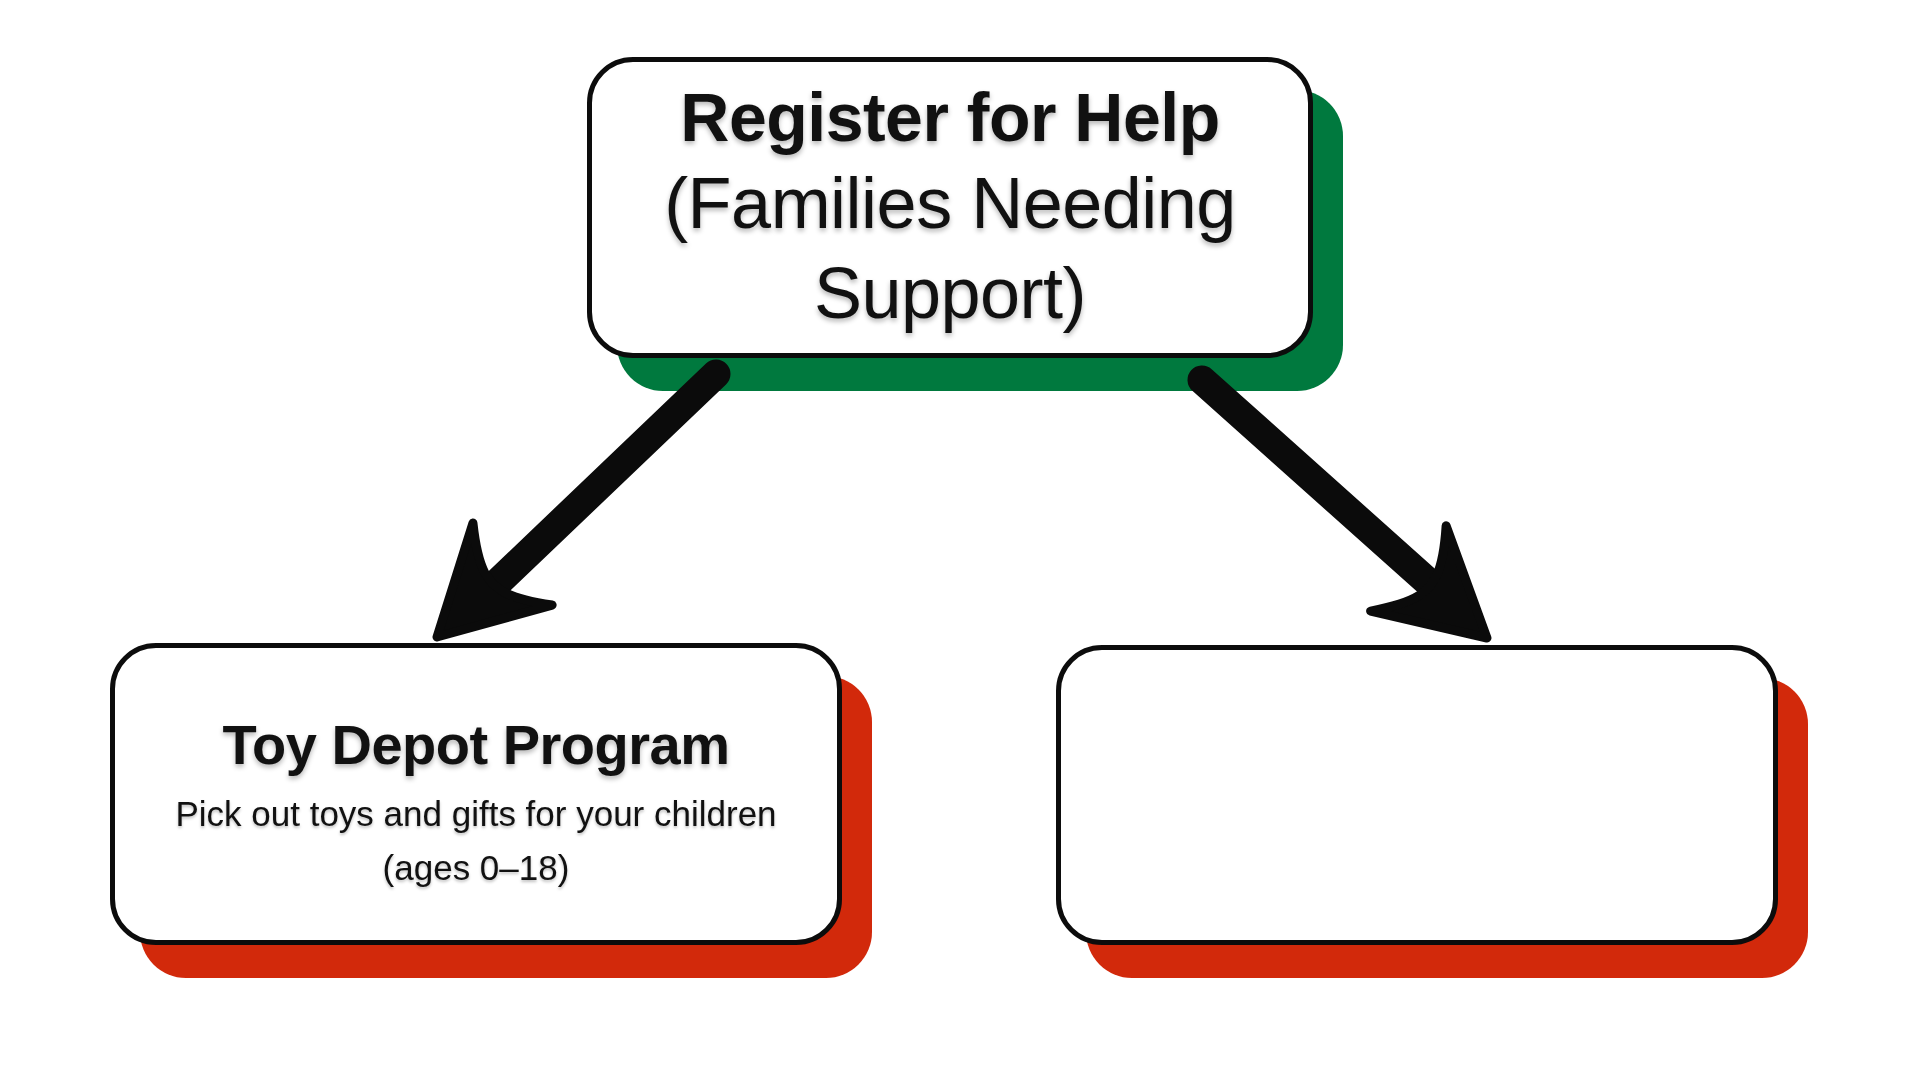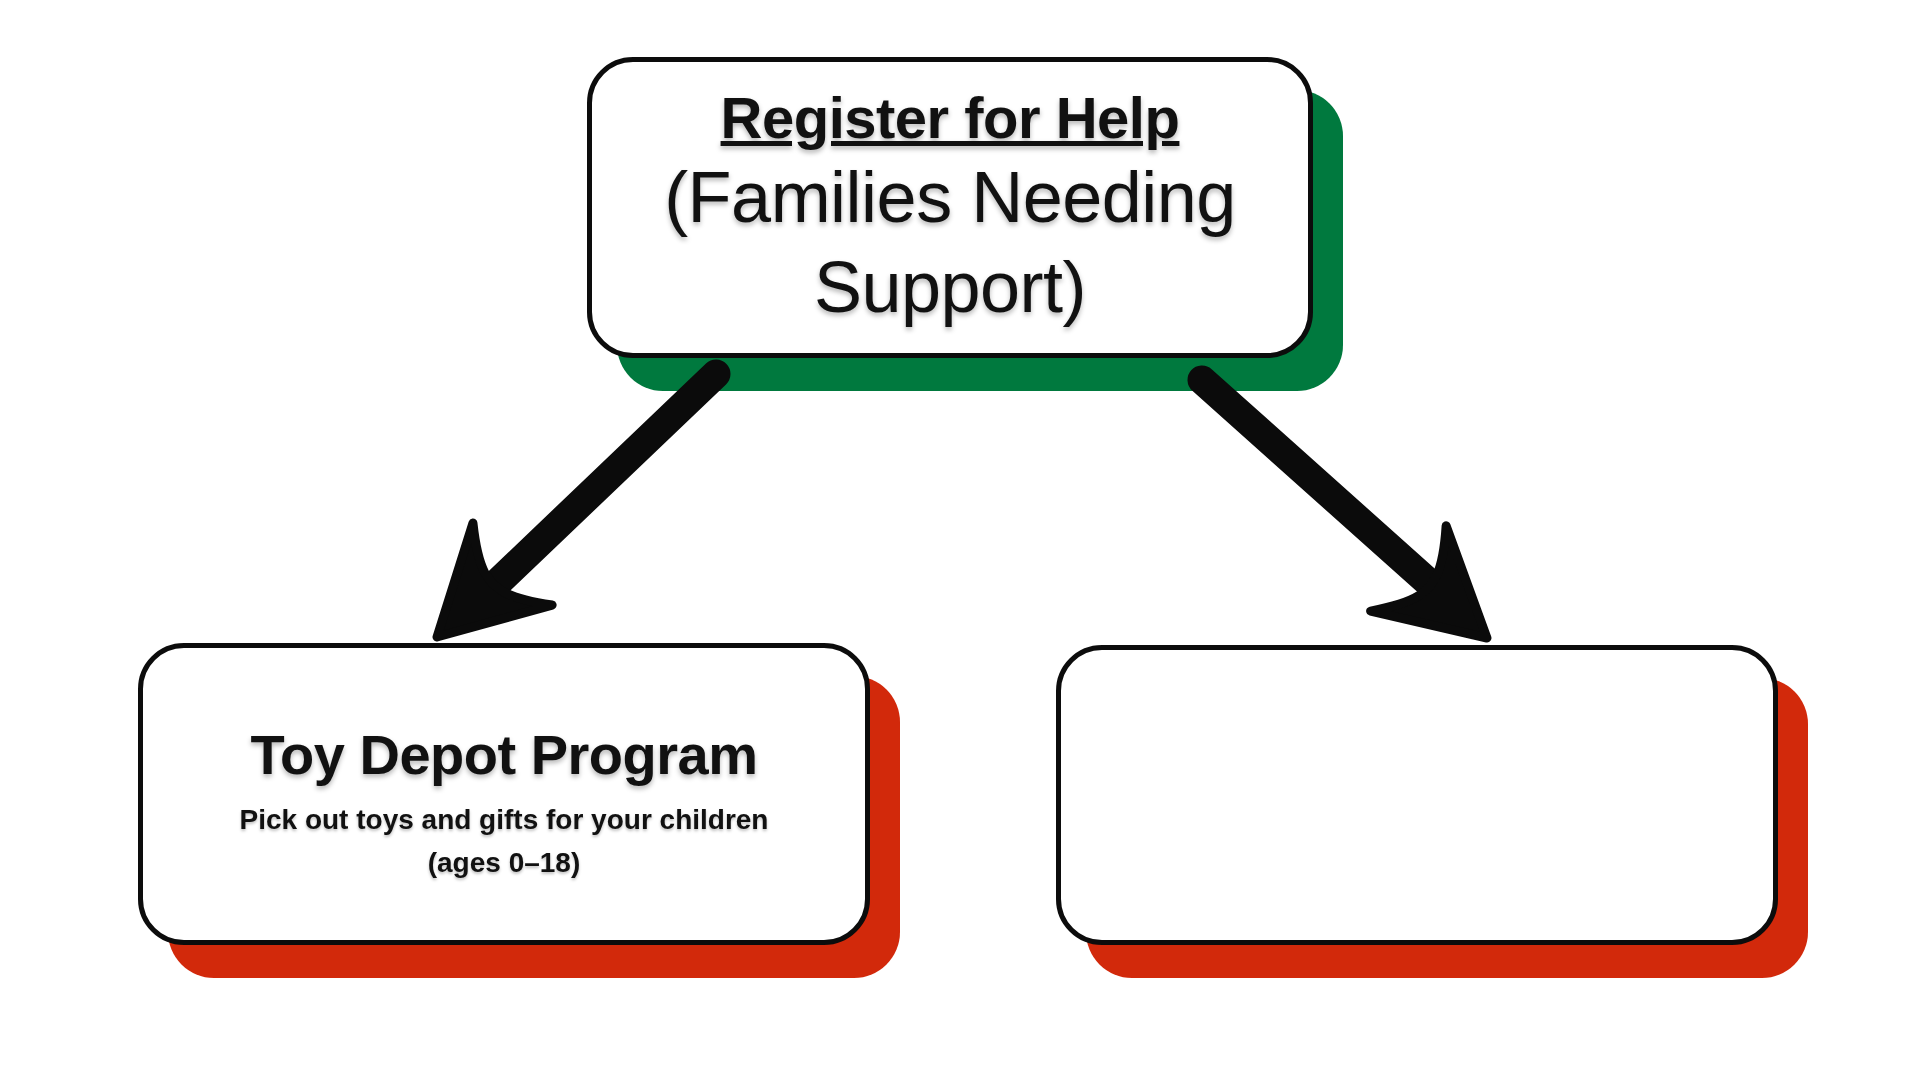--- a/index.html
+++ b/index.html
@@ -34,55 +34,53 @@
     top: 57px;
     width: 726px;
     height: 301px;
   }
   .node--left {
     left: 110px;
     top: 643px;
     width: 732px;
     height: 302px;
     padding-top: 20px;
-    margin-left: 28px;
   }
   .node--right {
     left: 1056px;
     top: 645px;
     width: 722px;
     height: 300px;
     padding-top: 16px;
   }
   .node--root .node-title {
-    font-size: 58px;
+    font-size: 68px;
     font-weight: bold;
     line-height: 1.2;
     letter-spacing: -0.5px;
     text-shadow: 0 3px 5px rgba(0,0,0,0.28);
-    text-decoration: underline;
   }
   .node--root .node-subtitle {
     font-size: 72px;
     font-weight: normal;
     line-height: 1.25;
     letter-spacing: -0.5px;
     text-shadow: 0 3px 5px rgba(0,0,0,0.28);
   }
   .child-title {
     font-size: 56px;
     font-weight: bold;
     line-height: 1.15;
     letter-spacing: -0.5px;
     margin-bottom: 10px;
     text-shadow: 0 3px 5px rgba(0,0,0,0.28);
   }
   .child-subtitle {
-    font-size: 28px;
-    font-weight: bold;
+    font-size: 35px;
+    font-weight: normal;
     line-height: 1.55;
     white-space: pre-line;
     text-shadow: 0 2px 3px rgba(0,0,0,0.25);
   }
   .arrow-layer {
     position: absolute;
     left: 0;
     top: 0;
     width: 1920px;
     height: 1080px;

